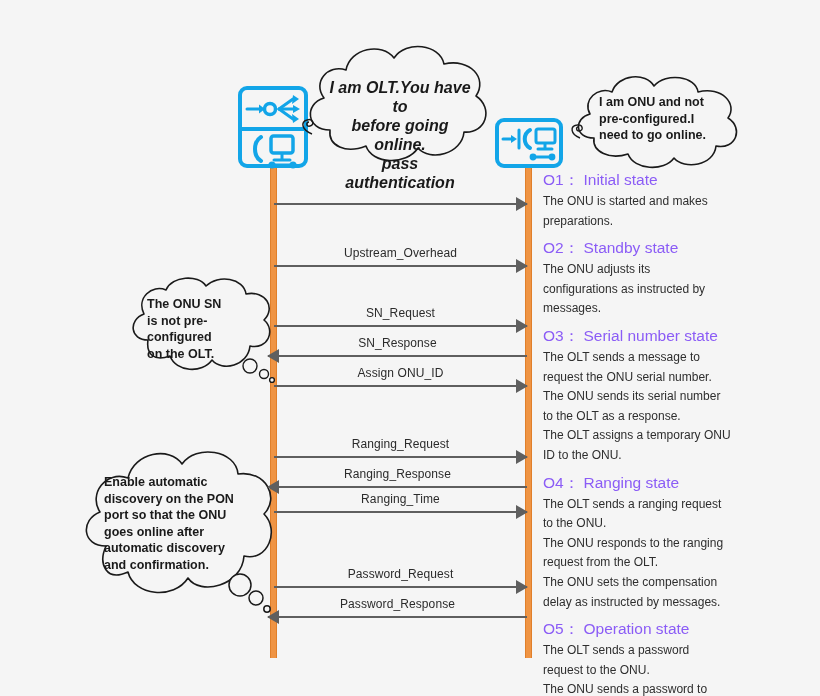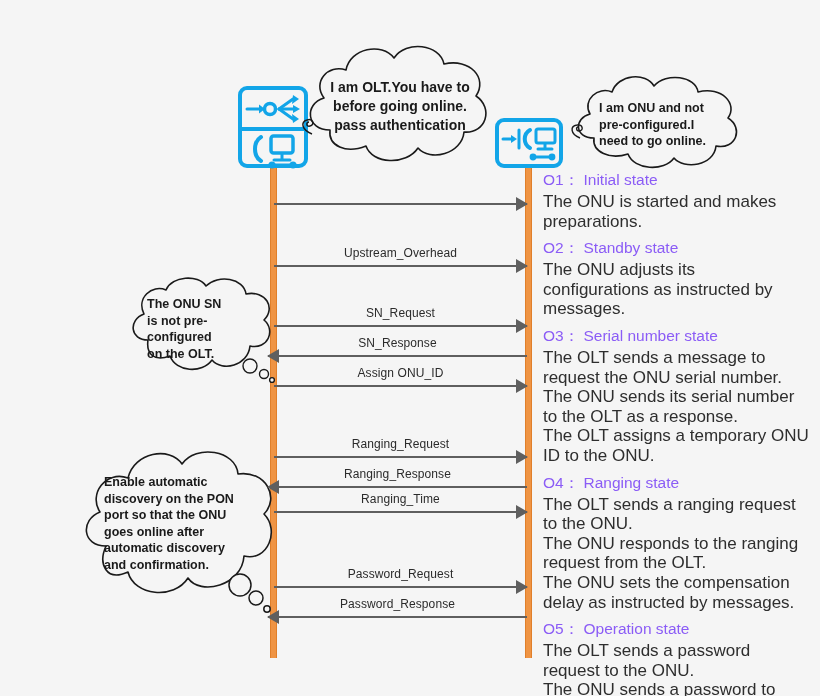--- a/index.html
+++ b/index.html
@@ -47,29 +47,29 @@
     letter-spacing:.1px;white-space:nowrap;
   }
 
   
   .cloud{position:absolute;}
   .cloud svg{position:absolute;left:0;top:0;overflow:visible;}
   .cloud .ctext{
     position:absolute;
     font-size:12.5px;line-height:16.5px;font-weight:bold;color:#1a1a1a;
   }
-  .cloud .ctext.big{font-size:14px;line-height:19px;font-weight:bold;}
+  .cloud .ctext.big{font-size:16px;line-height:19px;font-weight:bold;font-style:italic;}
 
   
   .states{position:absolute;left:543px;top:170px;width:250px;}
   .state{margin-bottom:7px;}
   .state .sh{
     font-size:15.5px;color:#8b5cf6;margin-bottom:1px;white-space:nowrap;
   }
-  .state .sb{font-size:17px;line-height:19.6px;color:#2e2e2e;}
+  .state .sb{font-size:12px;line-height:19.6px;color:#2e2e2e;}
   .state .sb div{white-space:nowrap;}
 </style>
 </head>
 <body>
 
 <div id="stage">
 
   <div class="lifeline" style="left:270px;top:168px;height:490px;"></div>
   <div class="lifeline" style="left:525px;top:168px;height:490px;"></div>
 
@@ -152,21 +152,21 @@
                C 98 0, 128 4, 130 20
                C 154 14, 170 32, 160 46
                C 176 56, 168 78, 148 74
                C 146 94, 116 98, 106 86
                C 96 100, 66 98, 60 82
                C 42 88, 24 80, 26 66 Z" fill="#f5f5f5" stroke="#1a1a1a" stroke-width="1.6" stroke-linejoin="round"></path>
       <g fill="none" stroke="#1a1a1a" stroke-width="1.4">
         <path d="M12 66 C 2 62, 2 54, 9 53 C 15 52, 16 59, 11 59 C 8 59, 8 55, 10 55"></path>
       </g>
     </svg>
-    <div class="ctext" style="left:31px;top:22px;width:140px;text-align:left;margin-top:6px;">
+    <div class="ctext" style="left:31px;top:22px;width:140px;text-align:left;">
       <div>I am ONU and not</div>
       <div>pre-configured.I</div>
       <div>need to go online.</div>
     </div>
   </div>
 
   <div class="cloud" style="left:126px;top:274px;width:150px;height:118px;">
     <svg width="150" height="118" viewBox="0 0 150 118">
       <path d="M22 66
                C 4 66, 2 46, 18 40

